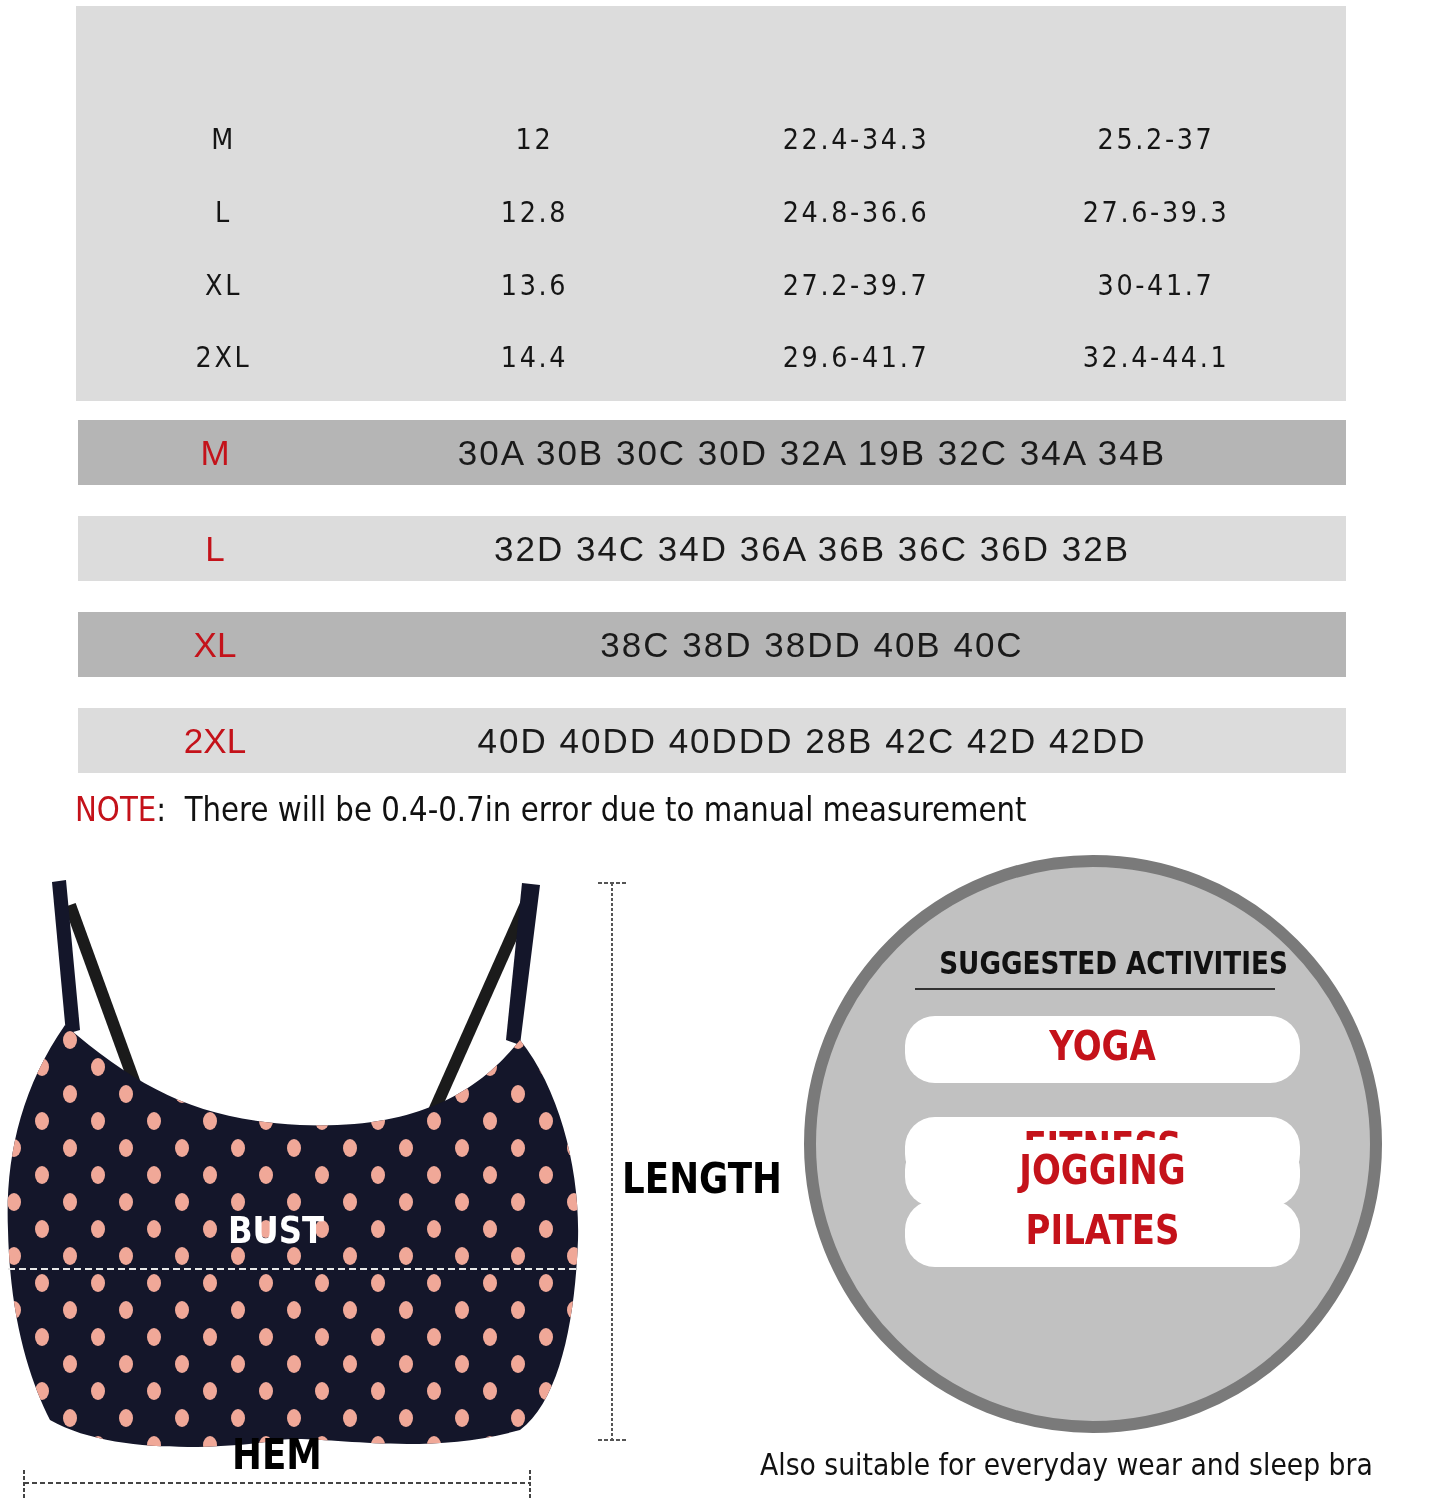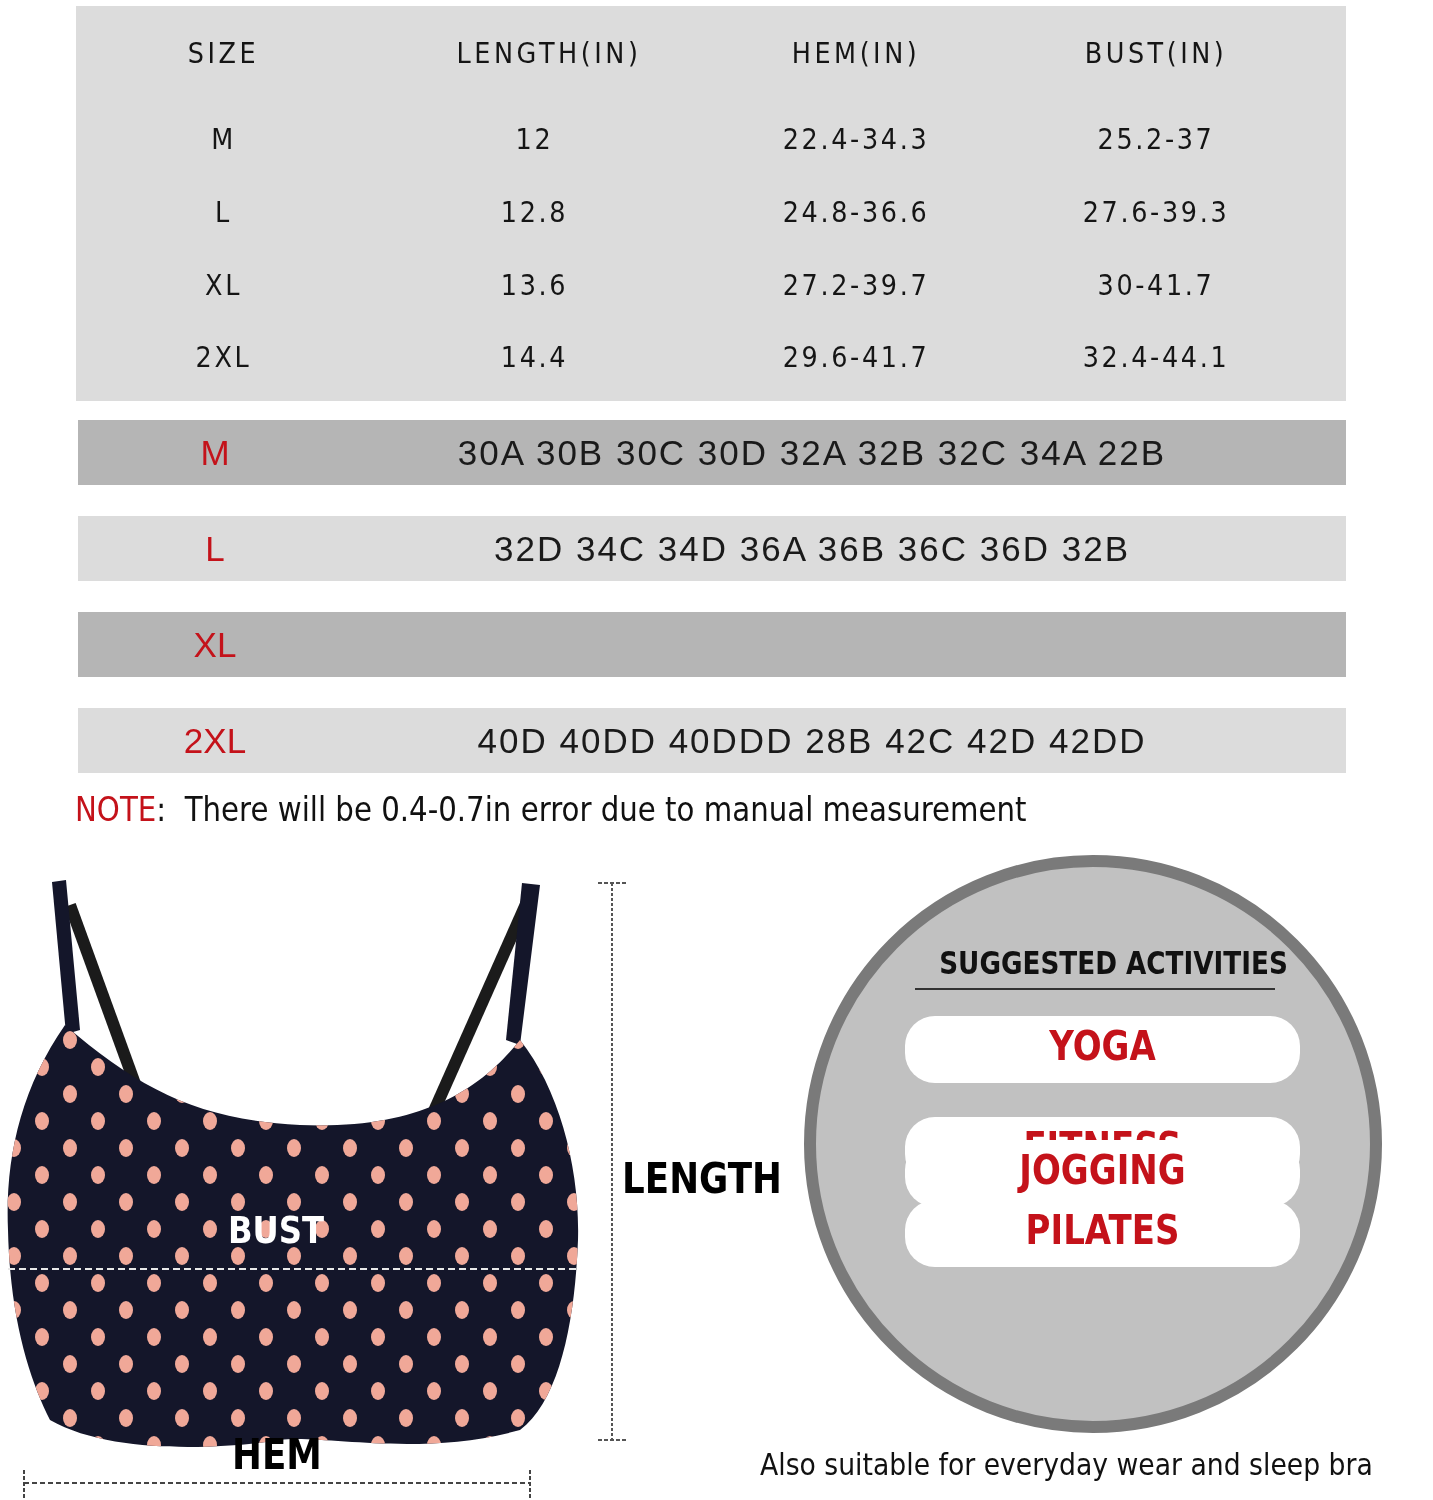--- a/index.html
+++ b/index.html
@@ -33,26 +33,20 @@
   .act-title{position:absolute;left:905px;top:944px;width:380px;text-align:center;font-family:"DejaVu Sans",sans-serif;font-weight:bold;font-size:32px;color:#111;white-space:nowrap;transform:scaleX(0.82);transform-origin:center top;}
   .act-rule{position:absolute;left:915px;top:988px;width:360px;height:2px;background:#333;}
   .pill{position:absolute;left:905px;width:395px;height:67px;border-radius:30px;background:#ffffff;}
   .pill span{display:block;text-align:center;line-height:60px;font-family:"DejaVu Sans",sans-serif;font-weight:bold;font-size:40px;color:#c4121a;transform:scaleX(0.85);}
   .also{left:760px;top:1446px;font-family:"DejaVu Sans",sans-serif;font-size:31px;color:#111;white-space:nowrap;transform:scaleX(0.86);transform-origin:left top;}
 </style>
 </head>
 <body>
 
 <div class="abs meas-table">
-  <div class="meas-row hdr" style="top:27px">
-    <div class="cell c0">SIZE</div>
-    <div class="cell c1">LENGTH(IN)</div>
-    <div class="cell c2">HEM(IN)</div>
-    <div class="cell c3">BUST(IN)</div>
-  </div>
   <div class="meas-row" style="top:113px">
     <div class="cell c0">M</div>
     <div class="cell c1">12</div>
     <div class="cell c2">22.4-34.3</div>
     <div class="cell c3">25.2-37</div>
   </div>
   <div class="meas-row" style="top:186px">
     <div class="cell c0">L</div>
     <div class="cell c1">12.8</div>
     <div class="cell c2">24.8-36.6</div>
@@ -67,28 +61,29 @@
   <div class="meas-row" style="top:331px">
     <div class="cell c0">2XL</div>
     <div class="cell c1">14.4</div>
     <div class="cell c2">29.6-41.7</div>
     <div class="cell c3">32.4-44.1</div>
   </div>
 </div>
 
 <div class="band dark" style="top:420px">
   <div class="band-size">M</div>
-  <div class="band-cups">30A 30B 30C 30D 32A 32B 32C 34A 22B</div>
+  <div class="band-cups">30A 30B 30C 30D 32A 19B 32C 34A 34B</div>
 </div>
 <div class="band light" style="top:516px">
   <div class="band-size">L</div>
   <div class="band-cups">32D 34C 34D 36A 36B 36C 36D 32B</div>
 </div>
 <div class="band dark" style="top:612px">
   <div class="band-size">XL</div>
+  <div class="band-cups">38C 38D 38DD 40B 40C</div>
 </div>
 <div class="band light" style="top:708px">
   <div class="band-size">2XL</div>
   <div class="band-cups">40D 40DD 40DDD 28B 42C 42D 42DD</div>
 </div>
 
 <div class="abs note">
   <span class="red">NOTE</span><span>:</span>&nbsp;&nbsp;<span>There will be 0.4-0.7in error due to manual measurement</span>
 </div>
 

